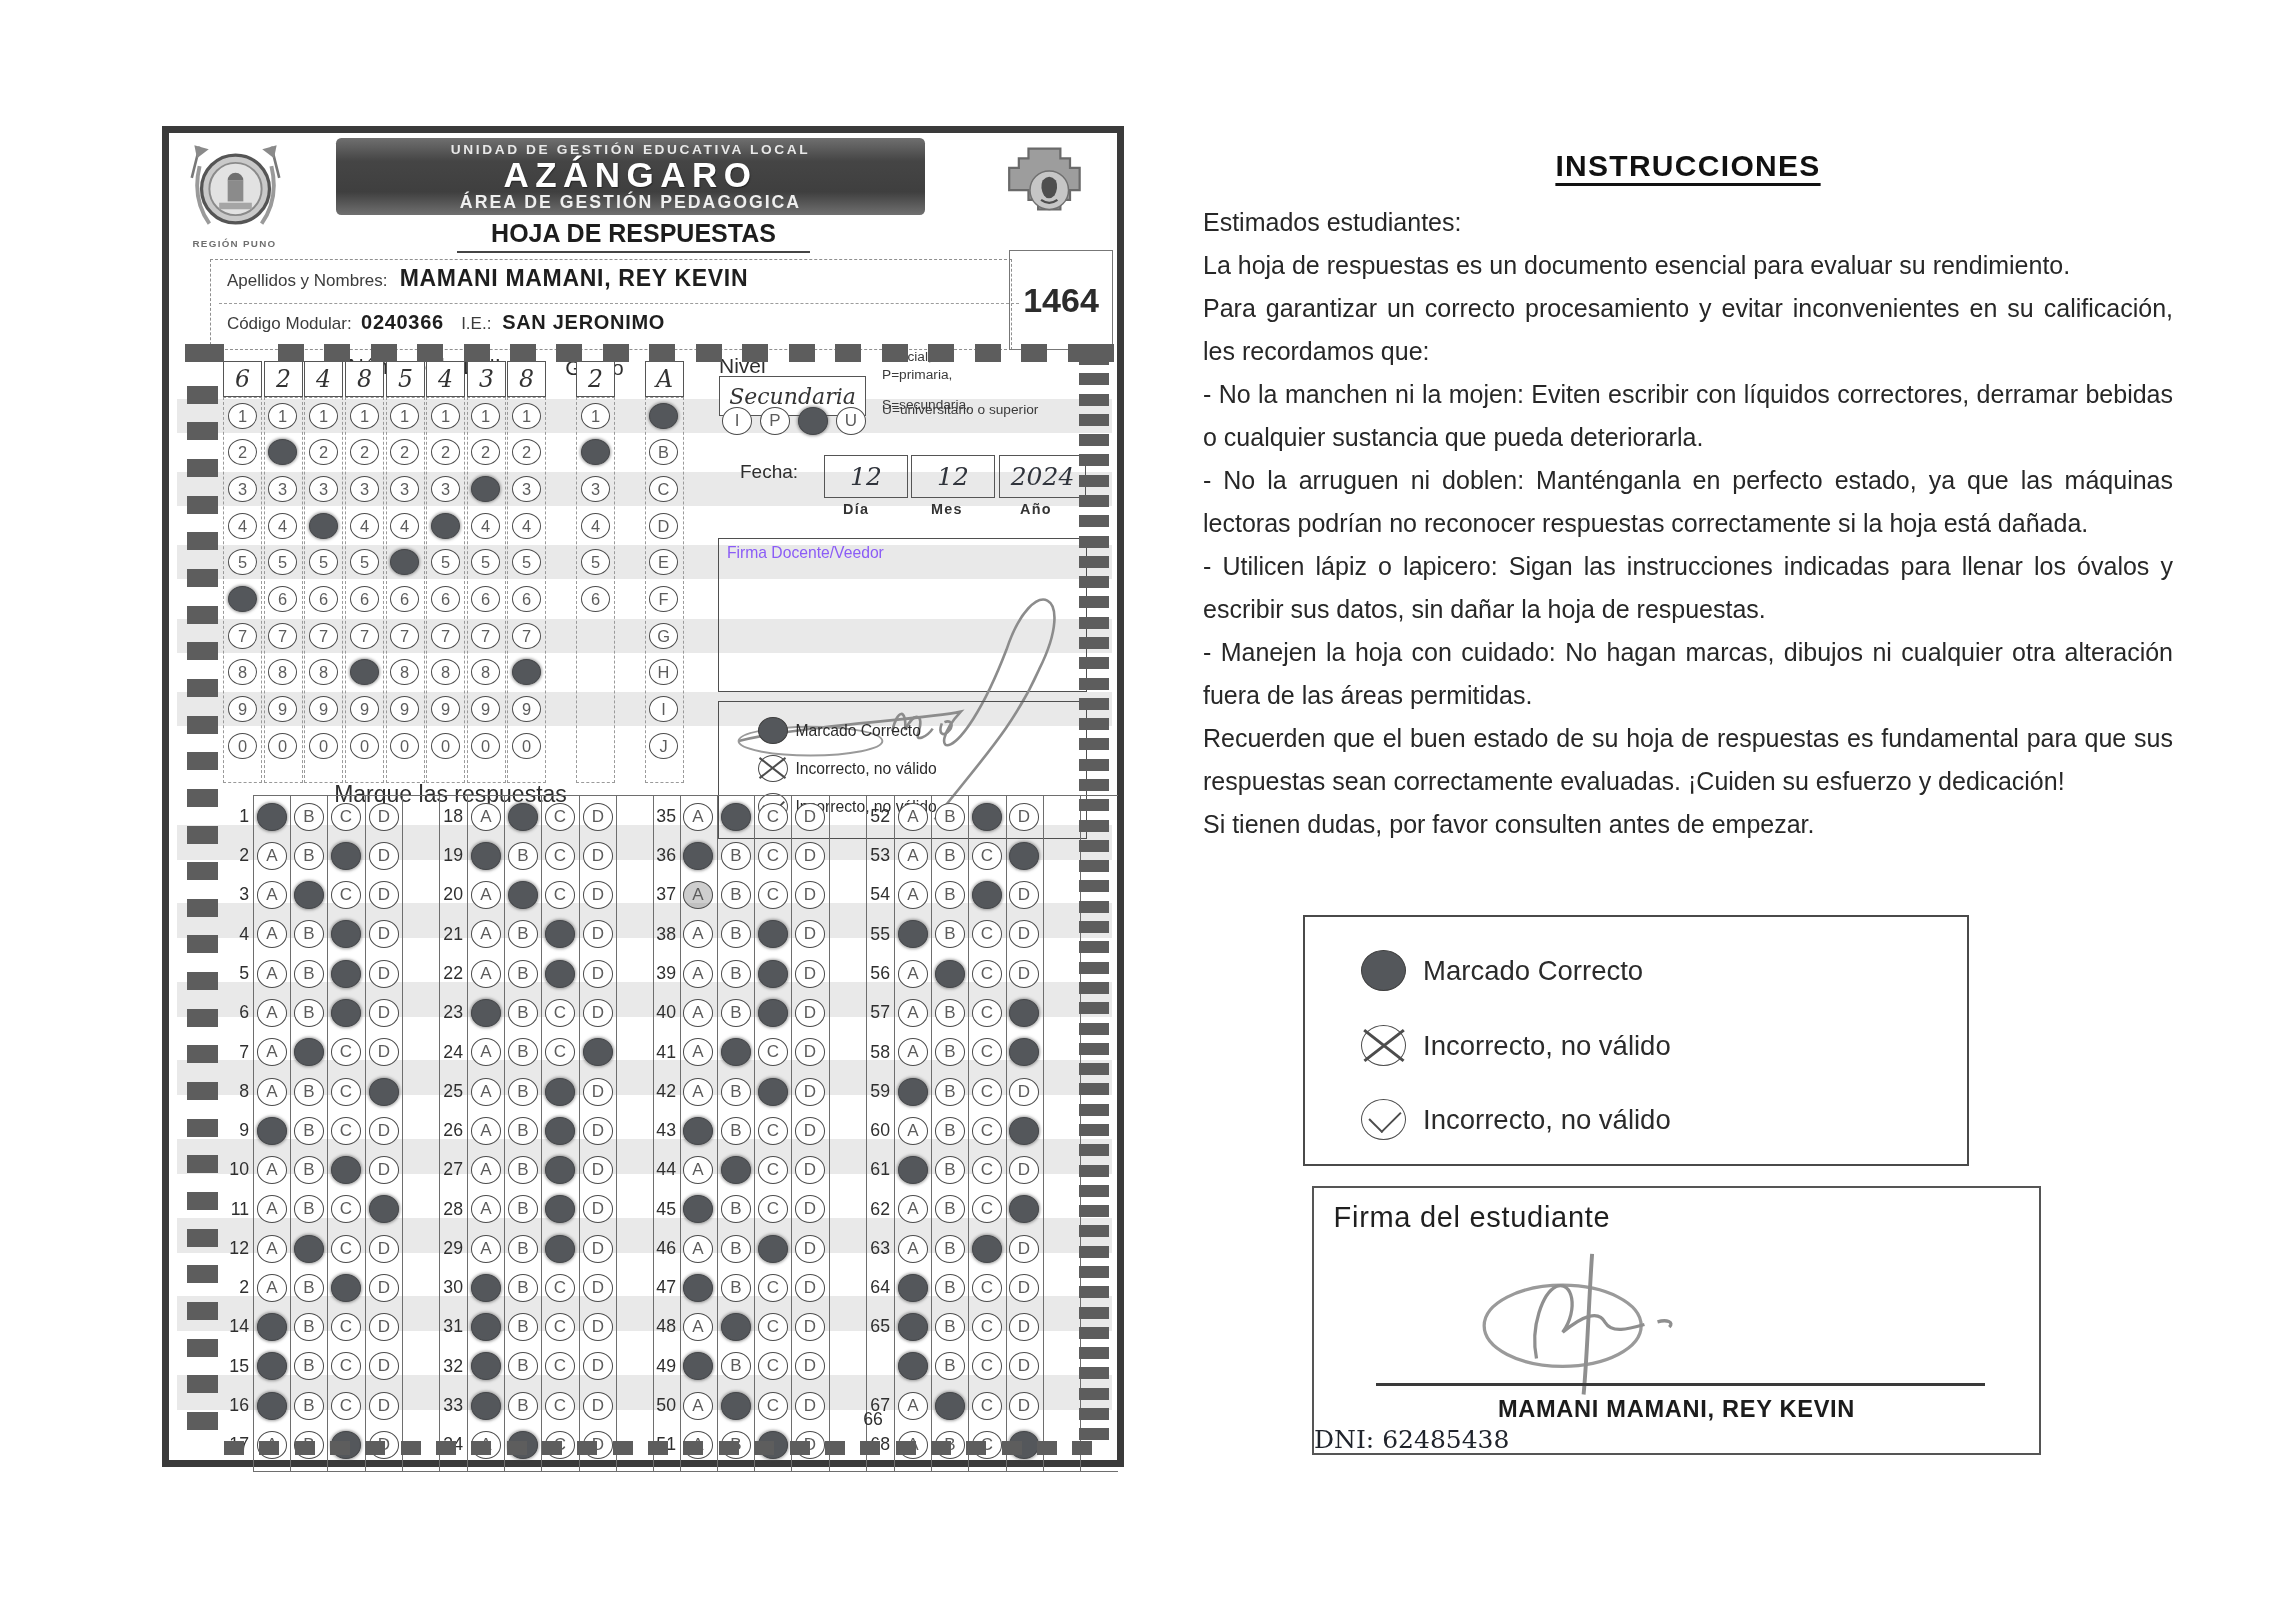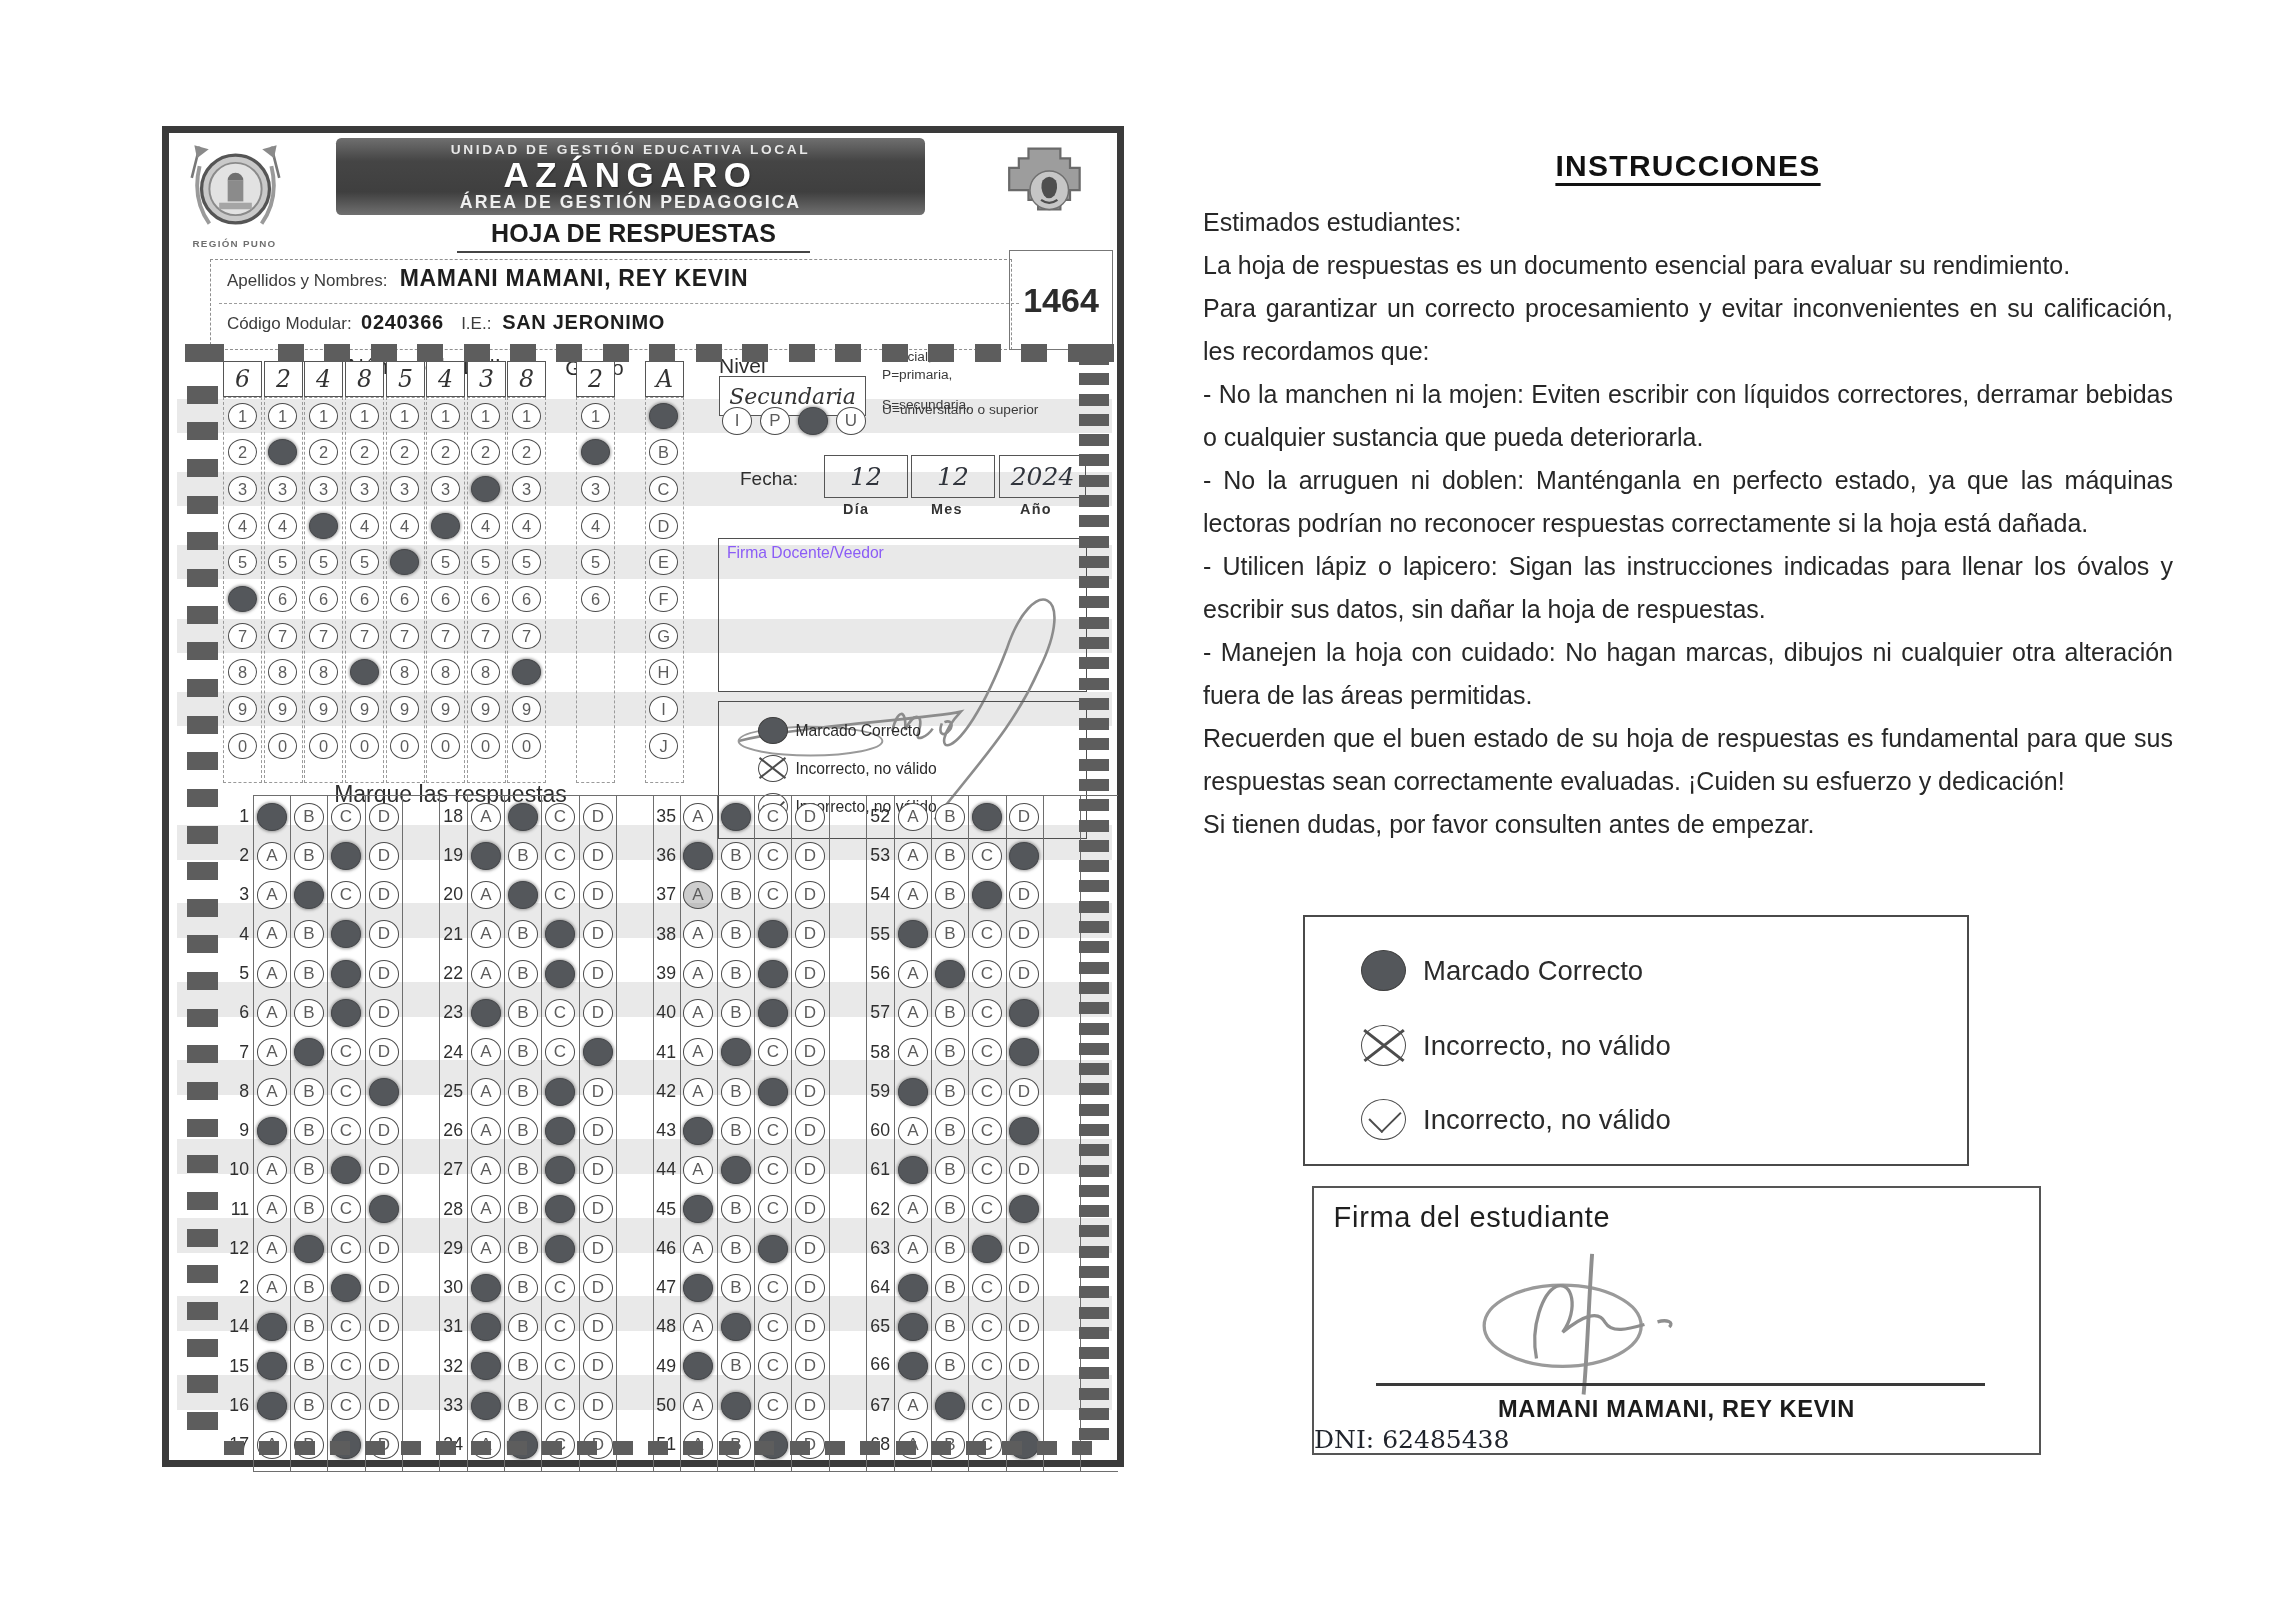--- a/index.html
+++ b/index.html
@@ -160,21 +160,21 @@
         <div class="bub filled" style="left: 629px; top: 274px; width: 30px; height: 27.5px; font-size: 17px;">S</div>
         <div class="bub" style="left: 667px; top: 274px; width: 30px; height: 27.5px; font-size: 17px;">U</div>
       </div>
     <div id="nivel-legend">
         <div class="" style="position: absolute; left: 713px; top: 216px; font-size: 13.7px; color: rgb(58, 58, 58);">I=inicial,</div>
         <div class="" style="position: absolute; left: 713px; top: 234px; font-size: 13.7px; color: rgb(58, 58, 58);">P=primaria,</div>
         <div class="" style="position: absolute; left: 713px; top: 251px; font-size: 13.7px; color: rgb(58, 58, 58); margin-top: 13px;">S=secundaria,</div>
         <div class="" style="position: absolute; left: 713px; top: 269px; font-size: 13.7px; color: rgb(58, 58, 58);">U=universitario o superior</div>
       </div>
 
-    <div class="seclabel" style="left:571px;top:335px;font-size:19px;">Fecha:</div>
+    <div class="seclabel" style="left:571px;top:328px;font-size:19px;">Fecha:</div>
     <div class="datebox" style="left:655px;top:322px;width:82px;height:41px;">12</div>
     <div class="datebox" style="left:742px;top:322px;width:82px;height:41px;">12</div>
     <div class="datebox" style="left:830px;top:322px;width:85px;height:41px;">2024</div>
     <div class="datelbl" style="left:674px;top:368px;">Día</div>
     <div class="datelbl" style="left:762px;top:368px;">Mes</div>
     <div class="datelbl" style="left:851px;top:368px;">Año</div>
 
     <div class="fdbox" style="left:549px;top:405px;width:367px;height:152px;">
       <div class="lbl">Firma Docente/Veedor</div>
     </div>
@@ -679,21 +679,21 @@
         <div class="qnum" style="left: 687px; top: 1144px; width: 34px;">64</div>
         <div class="bub filled" style="left: 729px; top: 1141px; width: 30px; height: 27.5px; font-size: 17px;">A</div>
         <div class="bub" style="left: 766px; top: 1141px; width: 30px; height: 27.5px; font-size: 17px;">B</div>
         <div class="bub" style="left: 803px; top: 1141px; width: 30px; height: 27.5px; font-size: 17px;">C</div>
         <div class="bub" style="left: 840px; top: 1141px; width: 30px; height: 27.5px; font-size: 17px;">D</div>
         <div class="qnum" style="left: 687px; top: 1183px; width: 34px;">65</div>
         <div class="bub filled" style="left: 729px; top: 1180px; width: 30px; height: 27.5px; font-size: 17px;">A</div>
         <div class="bub" style="left: 766px; top: 1180px; width: 30px; height: 27.5px; font-size: 17px;">B</div>
         <div class="bub" style="left: 803px; top: 1180px; width: 30px; height: 27.5px; font-size: 17px;">C</div>
         <div class="bub" style="left: 840px; top: 1180px; width: 30px; height: 27.5px; font-size: 17px;">D</div>
-        <div class="qnum" style="left: 687px; top: 1221px; width: 34px;">66</div>
+        <div class="qnum" style="left: 687px; top: 1276px; width: 34px; text-align: center;">66</div>
         <div class="bub filled" style="left: 729px; top: 1219px; width: 30px; height: 27.5px; font-size: 17px;">A</div>
         <div class="bub" style="left: 766px; top: 1219px; width: 30px; height: 27.5px; font-size: 17px;">B</div>
         <div class="bub" style="left: 803px; top: 1219px; width: 30px; height: 27.5px; font-size: 17px;">C</div>
         <div class="bub" style="left: 840px; top: 1219px; width: 30px; height: 27.5px; font-size: 17px;">D</div>
         <div class="qnum" style="left: 687px; top: 1262px; width: 34px;">67</div>
         <div class="bub" style="left: 729px; top: 1259px; width: 30px; height: 27.5px; font-size: 17px;">A</div>
         <div class="bub filled" style="left: 766px; top: 1259px; width: 30px; height: 27.5px; font-size: 17px;">B</div>
         <div class="bub" style="left: 803px; top: 1259px; width: 30px; height: 27.5px; font-size: 17px;">C</div>
         <div class="bub" style="left: 840px; top: 1259px; width: 30px; height: 27.5px; font-size: 17px;">D</div>
         <div class="qnum" style="left: 687px; top: 1301px; width: 34px;">68</div>

